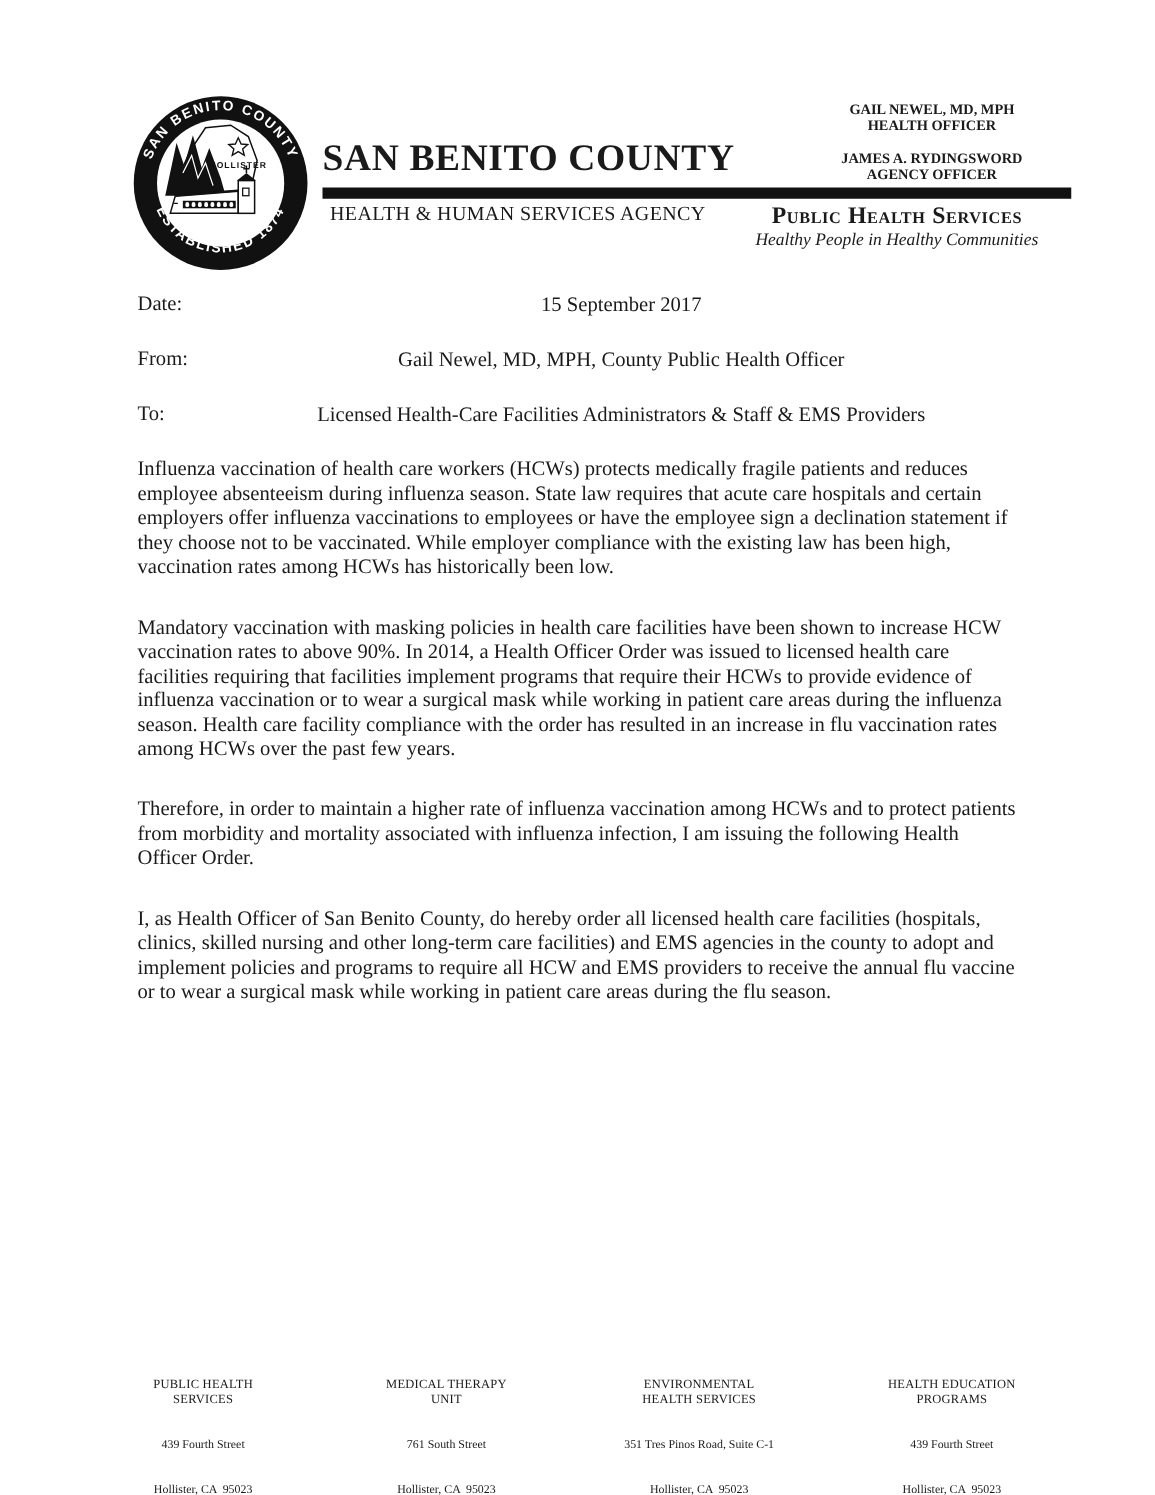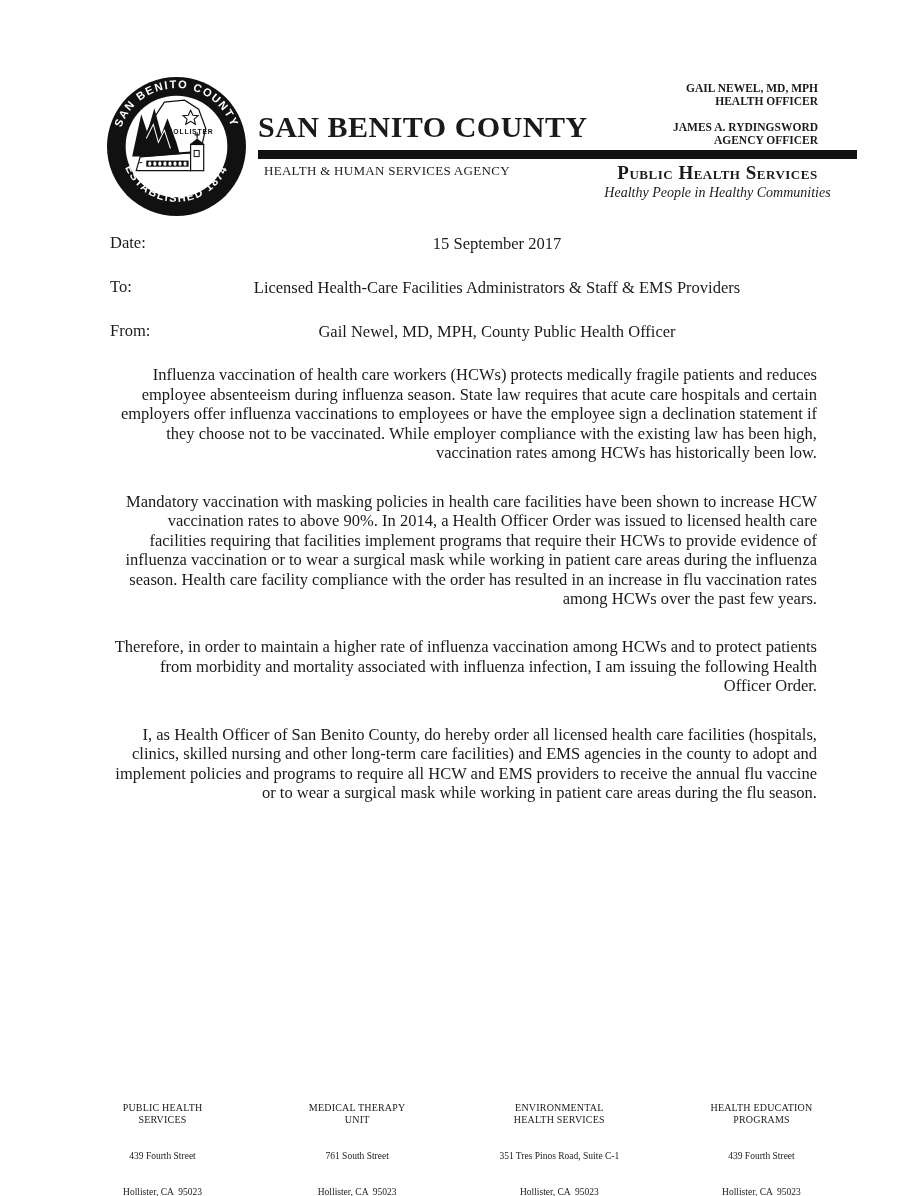--- a/index.html
+++ b/index.html
@@ -37,29 +37,29 @@
     left: 258px;
     top: 150px;
     width: 599px;
     height: 9px;
     background: #111;
   }
   .agency-division {
     position: absolute;
     left: 264px;
     top: 163px;
-    font-size: 13px;
+    font-size: 16px;
     letter-spacing: 0.3px;
     white-space: nowrap;
   }
   .officials {
     position: absolute;
     right: 106px;
     top: 82px;
-    text-align: right;
+    text-align: center;
     font-size: 11.5px;
     font-weight: bold;
     line-height: 13px;
   }
   .official { margin-bottom: 13px; }
   .dept-block {
     position: absolute;
     left: 575px;
     top: 162px;
     width: 285px;
@@ -86,21 +86,21 @@
     top: 233px;
     width: 707px;
     font-size: 16.5px;
     line-height: 1.18;
   }
   .meta-row { display: flex; margin-bottom: 23px; }
   .meta-label { width: 67px; flex: 0 0 67px; }
   .meta-value { flex: 1; line-height: 1.28; text-align: center; }
   .meta-row.subject { margin-bottom: 18px; }
   .section-heading { font-weight: normal; font-size: 16.5px; margin-bottom: 24px; }
-  .letter-body p { margin: 0 0 29px 0; text-align: right; }
+  .letter-body p { margin: 0 0 29px 0; }
 
   
   .footer {
     position: absolute;
     left: 75px;
     top: 1078px;
     width: 774px;
     display: flex;
     justify-content: space-between;
   }
@@ -187,26 +187,26 @@
     <div class="dept-tagline">Healthy People in Healthy Communities</div>
   </div>
 
   <div class="letter-body">
 
     <div class="meta-row">
       <span class="meta-label">Date:</span>
       <span class="meta-value">15 September 2017</span>
     </div>
     <div class="meta-row">
+      <span class="meta-label">From:</span>
+      <span class="meta-value">Gail Newel, MD, MPH, County Public Health Officer</span>
+    </div>
+    <div class="meta-row">
       <span class="meta-label">To:</span>
       <span class="meta-value">Licensed Health-Care Facilities Administrators &amp; Staff &amp; EMS Providers</span>
-    </div>
-    <div class="meta-row">
-      <span class="meta-label">From:</span>
-      <span class="meta-value">Gail Newel, MD, MPH, County Public Health Officer</span>
     </div>
 
 
     <p>Influenza vaccination of health care workers (HCWs) protects medically fragile patients and reduces employee absenteeism during influenza season. State law requires that acute care hospitals and certain employers offer influenza vaccinations to employees or have the employee sign a declination statement if they choose not to be vaccinated. While employer compliance with the existing law has been high, vaccination rates among HCWs has historically been low.</p>
     <p>Mandatory vaccination with masking policies in health care facilities have been shown to increase HCW vaccination rates to above 90%. In 2014, a Health Officer Order was issued to licensed health care facilities requiring that facilities implement programs that require their HCWs to provide evidence of influenza vaccination or to wear a surgical mask while working in patient care areas during the influenza season. Health care facility compliance with the order has resulted in an increase in flu vaccination rates among HCWs over the past few years.</p>
     <p>Therefore, in order to maintain a higher rate of influenza vaccination among HCWs and to protect patients from morbidity and mortality associated with influenza infection, I am issuing the following Health Officer Order.</p>
 
 
     <p>I, as Health Officer of San Benito County, do hereby order all licensed health care facilities (hospitals, clinics, skilled nursing and other long-term care facilities) and EMS agencies in the county to adopt and implement policies and programs to require all HCW and EMS providers to receive the annual flu vaccine or to wear a surgical mask while working in patient care areas during the flu season.</p>
   </div>

